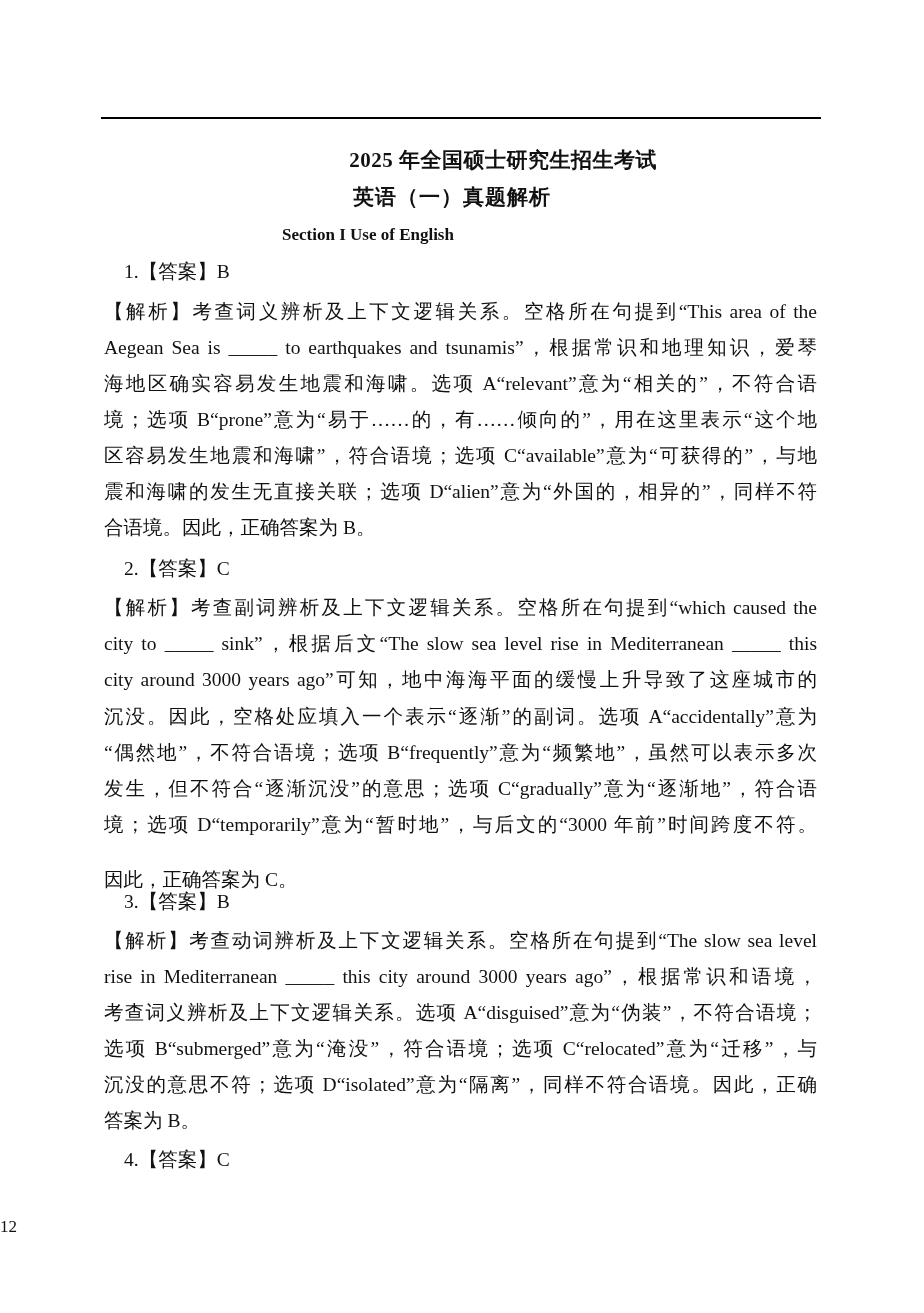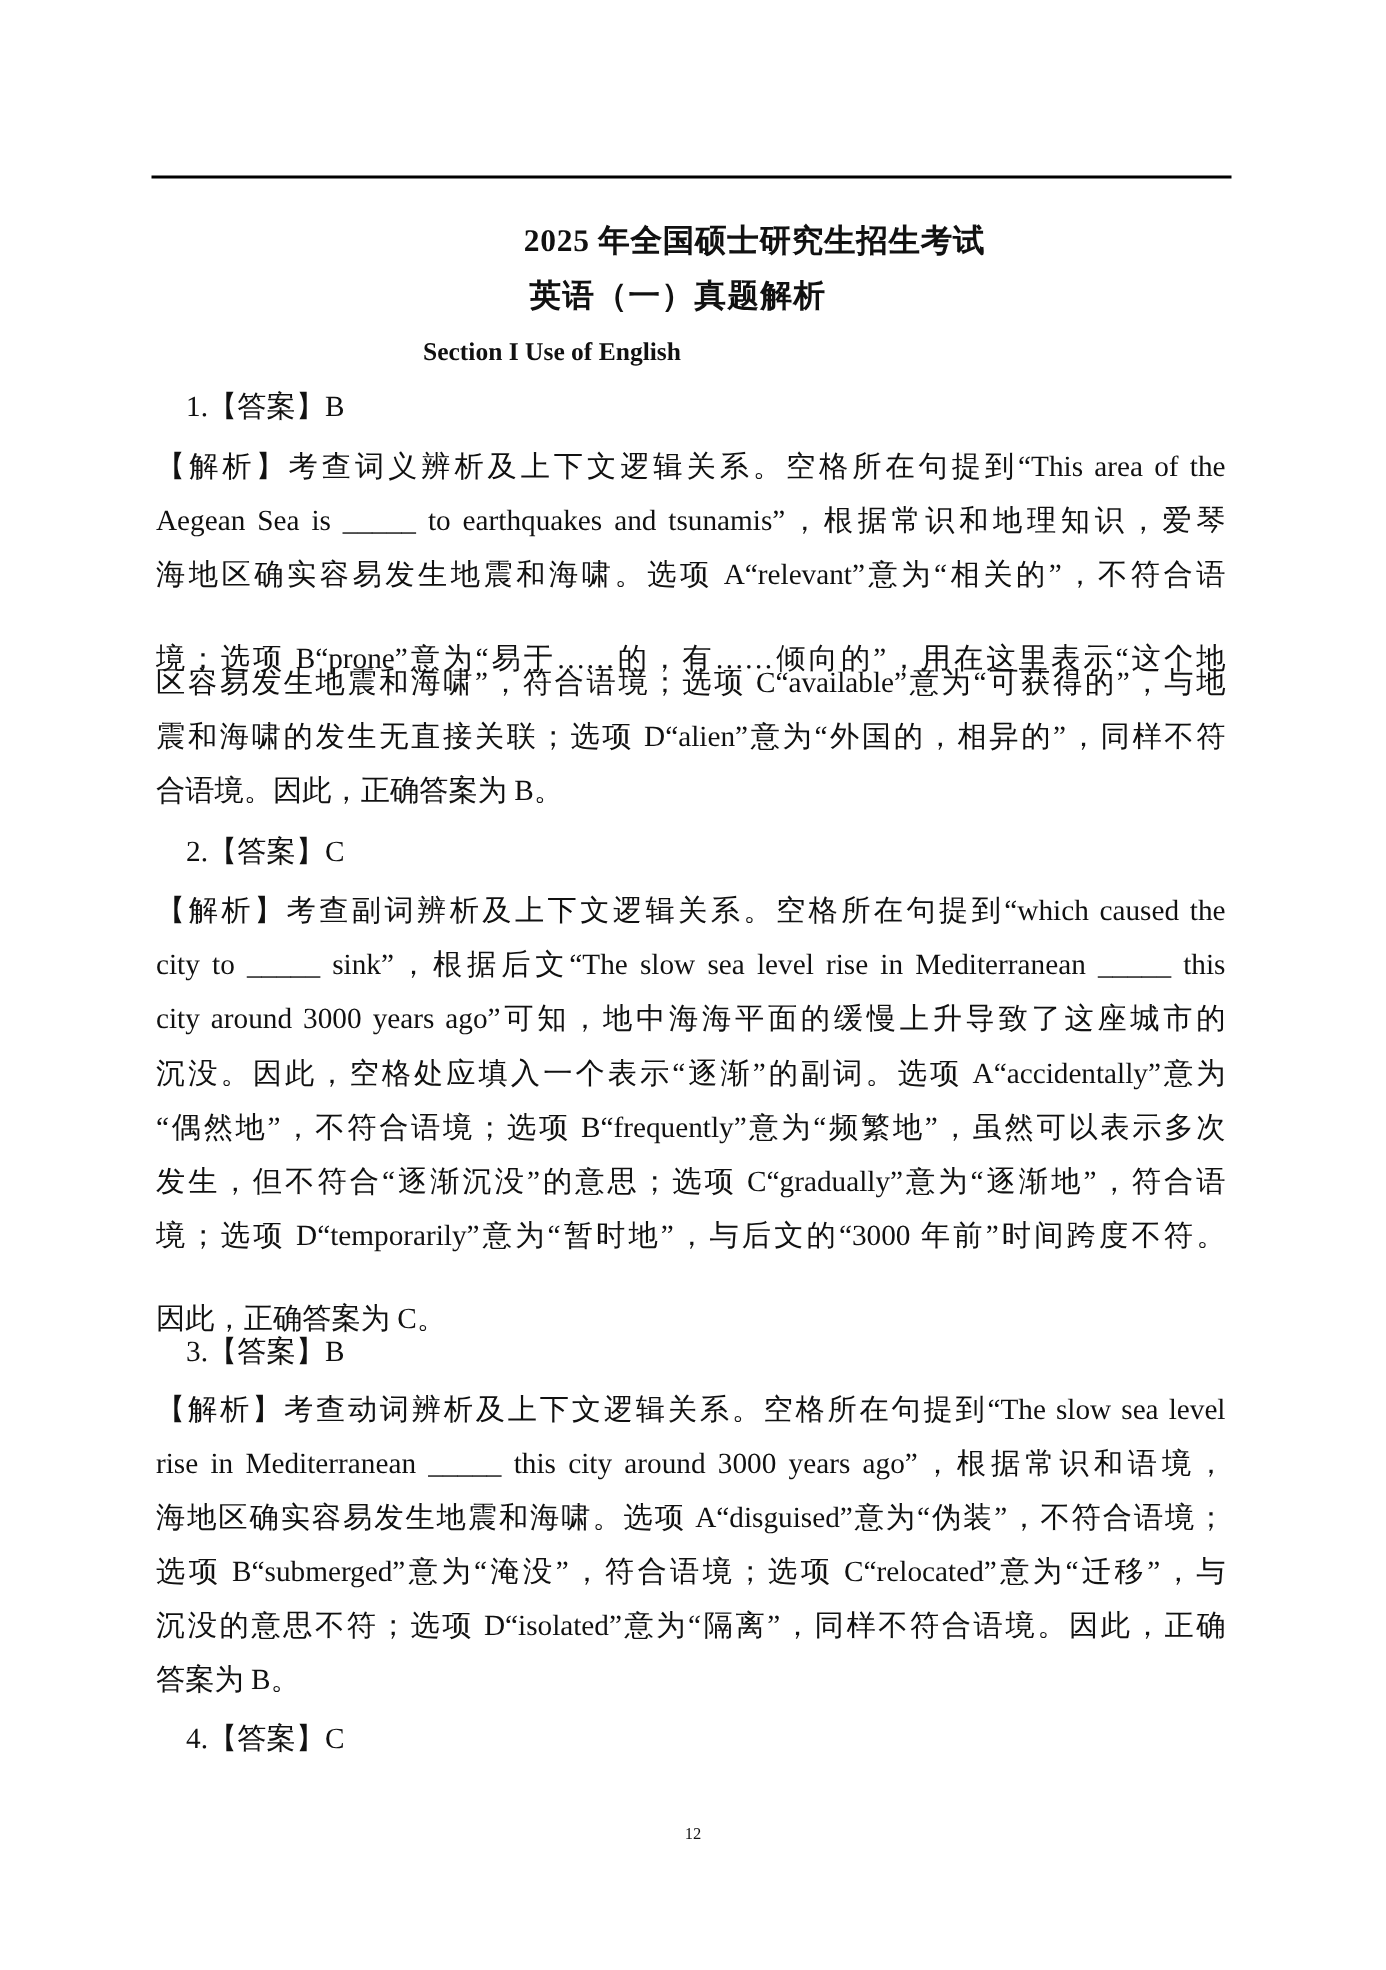--- a/index.html
+++ b/index.html
@@ -25,55 +25,55 @@
     font-weight: bold; font-size: 17px;
   }
   .line {
     position: absolute; left: 104px; width: 713px;
     font-size: 19.5px; line-height: 24px; white-space: nowrap;
     text-align: justify; text-align-last: justify;
   }
   .line.last { text-align-last: left; }
   .answer { left: 106px; text-align-last: left; margin-left: 18px; }
   .page-number {
-    position: absolute; left: 0; width: 924px; top: 1217px; text-align: center;
-    font-size: 11px;
+    position: absolute; left: 0; width: 924px; top: 1217px; 
+    font-size: 17px;
   }
 </style>
 </head>
 <body>
 
 <div class="top-rule"></div>
 
 <div class="title1">2025 年全国硕士研究生招生考试</div>
 <div class="title2">英语（一）真题解析</div>
 <div class="section-heading">Section I Use of English</div>
 
 <div class="line answer" style="top:260px">1.【答案】B</div>
 <div class="line" style="top:300px">【解析】考查词义辨析及上下文逻辑关系。空格所在句提到“This area of the</div>
 <div class="line" style="top:336px">Aegean Sea is _____ to earthquakes and tsunamis”，根据常识和地理知识，爱琴</div>
 <div class="line" style="top:372px">海地区确实容易发生地震和海啸。选项 A“relevant”意为“相关的”，不符合语</div>
-<div class="line" style="top:428px">境；选项 B“prone”意为“易于……的，有……倾向的”，用在这里表示“这个地</div>
+<div class="line" style="top:408px">境；选项 B“prone”意为“易于……的，有……倾向的”，用在这里表示“这个地</div>
 <div class="line" style="top:444px">区容易发生地震和海啸”，符合语境；选项 C“available”意为“可获得的”，与地</div>
 <div class="line" style="top:480px">震和海啸的发生无直接关联；选项 D“alien”意为“外国的，相异的”，同样不符</div>
 <div class="line last" style="top:516px">合语境。因此，正确答案为 B。</div>
 
 <div class="line answer" style="top:557px">2.【答案】C</div>
 <div class="line" style="top:596px">【解析】考查副词辨析及上下文逻辑关系。空格所在句提到“which caused the</div>
 <div class="line" style="top:632px">city to _____ sink”，根据后文“The slow sea level rise in Mediterranean _____ this</div>
 <div class="line" style="top:668px">city around 3000 years ago”可知，地中海海平面的缓慢上升导致了这座城市的</div>
 <div class="line" style="top:705px">沉没。因此，空格处应填入一个表示“逐渐”的副词。选项 A“accidentally”意为</div>
 <div class="line" style="top:741px">“偶然地”，不符合语境；选项 B“frequently”意为“频繁地”，虽然可以表示多次</div>
 <div class="line" style="top:777px">发生，但不符合“逐渐沉没”的意思；选项 C“gradually”意为“逐渐地”，符合语</div>
 <div class="line" style="top:813px">境；选项 D“temporarily”意为“暂时地”，与后文的“3000 年前”时间跨度不符。</div>
 <div class="line last" style="top:868px">因此，正确答案为 C。</div>
 
 <div class="line answer" style="top:890px">3.【答案】B</div>
 <div class="line" style="top:929px">【解析】考查动词辨析及上下文逻辑关系。空格所在句提到“The slow sea level</div>
 <div class="line" style="top:965px">rise in Mediterranean _____ this city around 3000 years ago”，根据常识和语境，</div>
-<div class="line" style="top:1001px">海地区确实容易发生地震和海啸。选项 A“disguised”意为“伪装”，不符合语境；</div>
+<div class="line" style="top:1001px">考查词义辨析及上下文逻辑关系。选项 A“disguised”意为“伪装”，不符合语境；</div>
 <div class="line" style="top:1037px">选项 B“submerged”意为“淹没”，符合语境；选项 C“relocated”意为“迁移”，与</div>
 <div class="line" style="top:1073px">沉没的意思不符；选项 D“isolated”意为“隔离”，同样不符合语境。因此，正确</div>
 <div class="line last" style="top:1109px">答案为 B。</div>
 
 <div class="line answer" style="top:1148px">4.【答案】C</div>
 
 <div class="page-number">12</div>
 
 </body></html>

